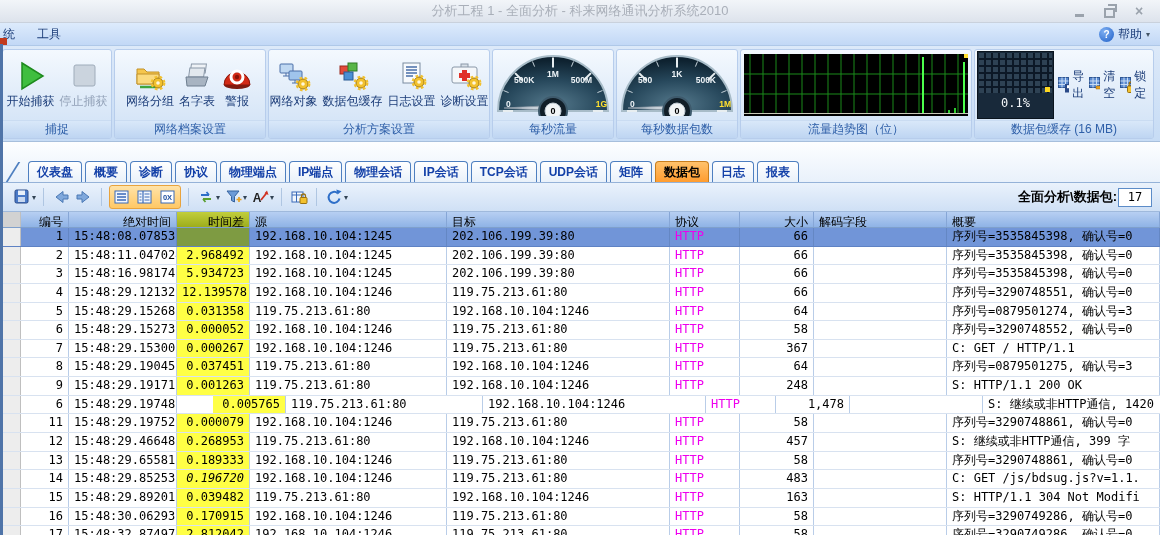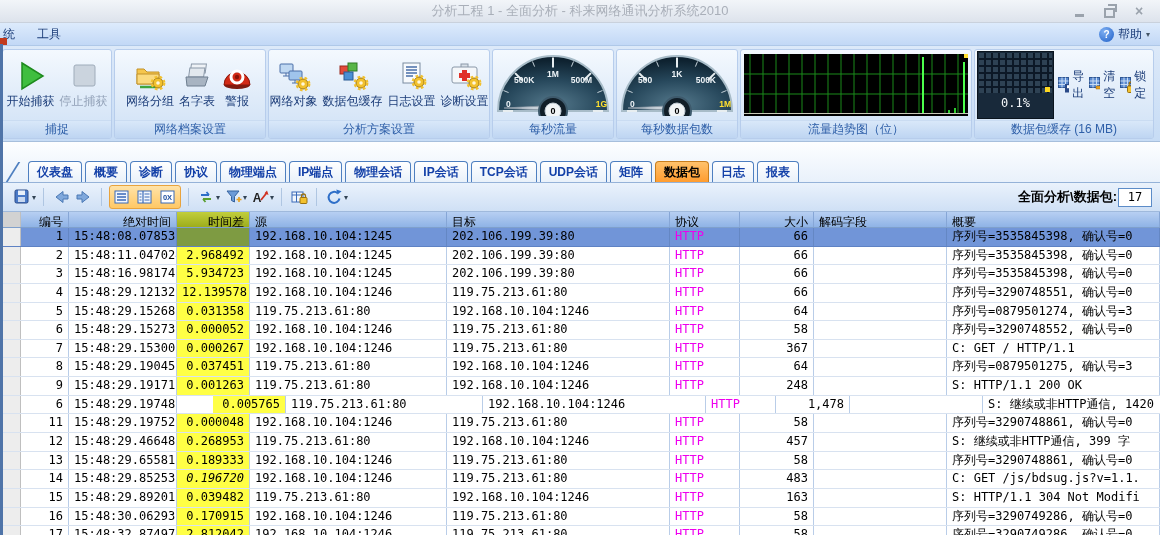--- a/index.html
+++ b/index.html
@@ -611,21 +611,21 @@
         <div class="td" style="width: 223px; min-width: 223px;">192.168.10.104:1246</div>
         <div class="td proto" style="width: 70px; min-width: 70px;">HTTP</div>
         <div class="td ar" style="width: 74px; min-width: 74px;">1,478</div>
         <div class="td" style="width: 133px; min-width: 133px;"></div>
         <div class="td" style="flex: 1 0 210px;">S: 继续或非HTTP通信, 1420</div>
       </div>
       <div class="tr">
         <div class="gutcell"></div>
         <div class="td ar" style="width: 48px; min-width: 48px;">11</div>
         <div class="td ar" style="width: 108px; min-width: 108px;">15:48:29.197529</div>
-        <div class="td ar diff" style="width: 73px; min-width: 73px;">0.000048</div>
+        <div class="td ar diff" style="width: 73px; min-width: 73px;">0.000079</div>
         <div class="td" style="width: 197px; min-width: 197px;">192.168.10.104:1246</div>
         <div class="td" style="width: 223px; min-width: 223px;">119.75.213.61:80</div>
         <div class="td proto" style="width: 70px; min-width: 70px;">HTTP</div>
         <div class="td ar" style="width: 74px; min-width: 74px;">58</div>
         <div class="td" style="width: 133px; min-width: 133px;"></div>
         <div class="td" style="flex: 1 0 210px;">序列号=3290748861, 确认号=0</div>
       </div>
       <div class="tr">
         <div class="gutcell"></div>
         <div class="td ar" style="width: 48px; min-width: 48px;">12</div>

